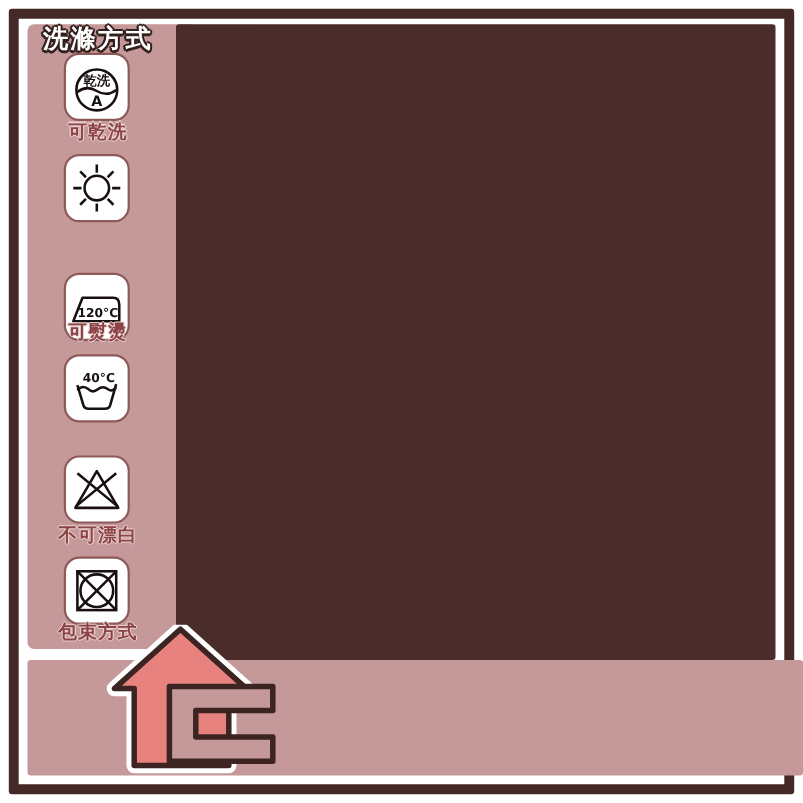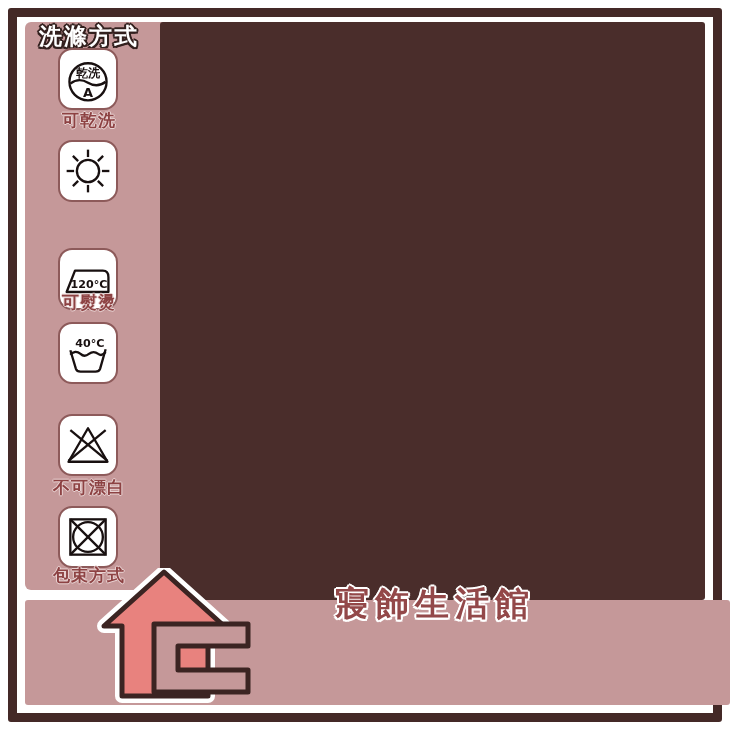--- a/index.html
+++ b/index.html
@@ -297,14 +297,13 @@
   </div>
 
   <div class="abs band panel-pink"></div>
 
   <svg class="abs house" width="160" height="136" viewBox="0 0 160 136">
     <path d="M68,4 L128,58 L112,58 L112,128 L26,128 L26,58 L8,58 Z" fill="none" stroke="#ffffff" stroke-width="14" stroke-linejoin="round"></path>
     <path d="M68,4 L128,58 L112,58 L112,128 L26,128 L26,58 L8,58 Z" fill="#e8827e" stroke="#3b2422" stroke-width="5" stroke-linejoin="round"></path>
     <path d="M152,56 L58,56 L58,124 L152,124 L152,102 L82,102 L82,78 L152,78 Z" fill="#c59899" stroke="#3b2422" stroke-width="5" stroke-linejoin="round"></path>
   </svg>
 
-  <div class="lbl tagline ow">寢飾生活館</div>
 </div>
 
 </body></html>

